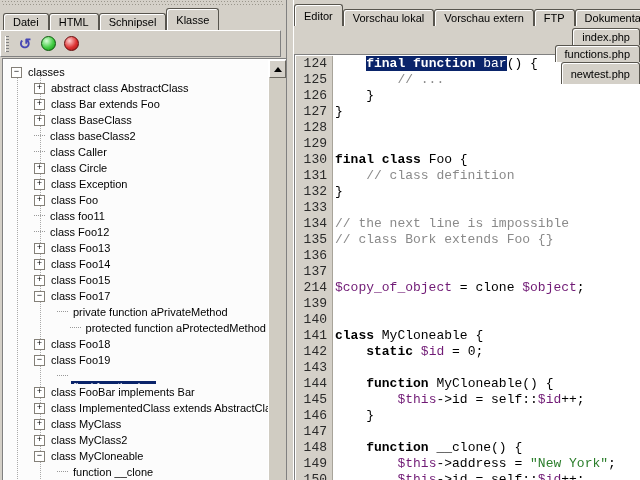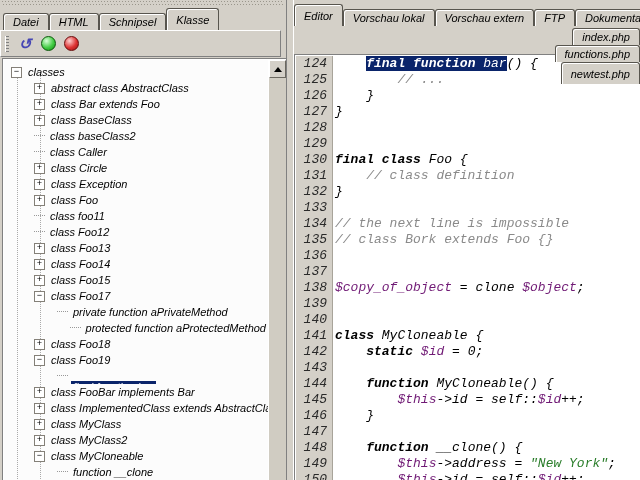--- a/index.html
+++ b/index.html
@@ -1,17 +1,17 @@
 <!DOCTYPE html>
 <html><head>
 <meta charset="utf-8">
 <style>
   html,body{margin:0;padding:0;}
   .screen{position:relative;width:640px;height:480px;background:#d4d0c8;overflow:hidden;
-          font-family:"Liberation Sans",sans-serif;color:#000;font-style:italic;}
+          font-family:"Liberation Sans",sans-serif;color:#000;}
   
   .left-panel{position:absolute;left:0;top:0;width:286px;height:480px;}
   .grip-strip{position:absolute;left:2px;right:2px;top:1px;height:4px;
       background-image:repeating-linear-gradient(90deg,#9a968c 0 1px,transparent 1px 3px),
                        repeating-linear-gradient(90deg,#9a968c 0 1px,transparent 1px 3px);
       background-size:100% 1px,100% 1px;background-position:0 0,1px 3px;background-repeat:repeat-x;}
   .tabrow{position:absolute;display:flex;align-items:flex-end;height:24px;}
   .tabs-left{left:3px;top:6px;right:0;}
   .tab{background:#d4d0c8;border:1px solid #58554e;border-bottom:none;
        border-top-left-radius:3px;border-top-right-radius:3px;
@@ -235,21 +235,21 @@
           <div class="cl"><span class="ln">128</span><span class="code"></span></div>
           <div class="cl"><span class="ln">129</span><span class="code"></span></div>
           <div class="cl"><span class="ln">130</span><span class="code"><span class="tk-k">final class</span><span class="tk-p"> Foo {</span></span></div>
           <div class="cl"><span class="ln">131</span><span class="code"><span class="tk-c">    // class definition</span></span></div>
           <div class="cl"><span class="ln">132</span><span class="code"><span class="tk-p">}</span></span></div>
           <div class="cl"><span class="ln">133</span><span class="code"></span></div>
           <div class="cl"><span class="ln">134</span><span class="code"><span class="tk-c">// the next line is impossible</span></span></div>
           <div class="cl"><span class="ln">135</span><span class="code"><span class="tk-c">// class Bork extends Foo {}</span></span></div>
           <div class="cl"><span class="ln">136</span><span class="code"></span></div>
           <div class="cl"><span class="ln">137</span><span class="code"></span></div>
-          <div class="cl"><span class="ln">138</span><span class="code"><span class="tk-v">$copy_of_object</span><span class="tk-p"> = clone </span><span class="tk-v">$object</span><span class="tk-p">;</span></span></div>
+          <div class="cl"><span class="ln">214</span><span class="code"><span class="tk-v">$copy_of_object</span><span class="tk-p"> = clone </span><span class="tk-v">$object</span><span class="tk-p">;</span></span></div>
           <div class="cl"><span class="ln">139</span><span class="code"></span></div>
           <div class="cl"><span class="ln">140</span><span class="code"></span></div>
           <div class="cl"><span class="ln">141</span><span class="code"><span class="tk-k">class</span><span class="tk-p"> MyCloneable {</span></span></div>
           <div class="cl"><span class="ln">142</span><span class="code"><span class="tk-p">    </span><span class="tk-k">static</span><span class="tk-p"> </span><span class="tk-v">$id</span><span class="tk-p"> = 0;</span></span></div>
           <div class="cl"><span class="ln">143</span><span class="code"></span></div>
           <div class="cl"><span class="ln">144</span><span class="code"><span class="tk-p">    </span><span class="tk-k">function</span><span class="tk-p"> MyCloneable() {</span></span></div>
           <div class="cl"><span class="ln">145</span><span class="code"><span class="tk-p">        </span><span class="tk-v">$this</span><span class="tk-p">-&gt;id = self::</span><span class="tk-v">$id</span><span class="tk-p">++;</span></span></div>
           <div class="cl"><span class="ln">146</span><span class="code"><span class="tk-p">    }</span></span></div>
           <div class="cl"><span class="ln">147</span><span class="code"></span></div>
           <div class="cl"><span class="ln">148</span><span class="code"><span class="tk-p">    </span><span class="tk-k">function</span><span class="tk-p"> __clone() {</span></span></div>

